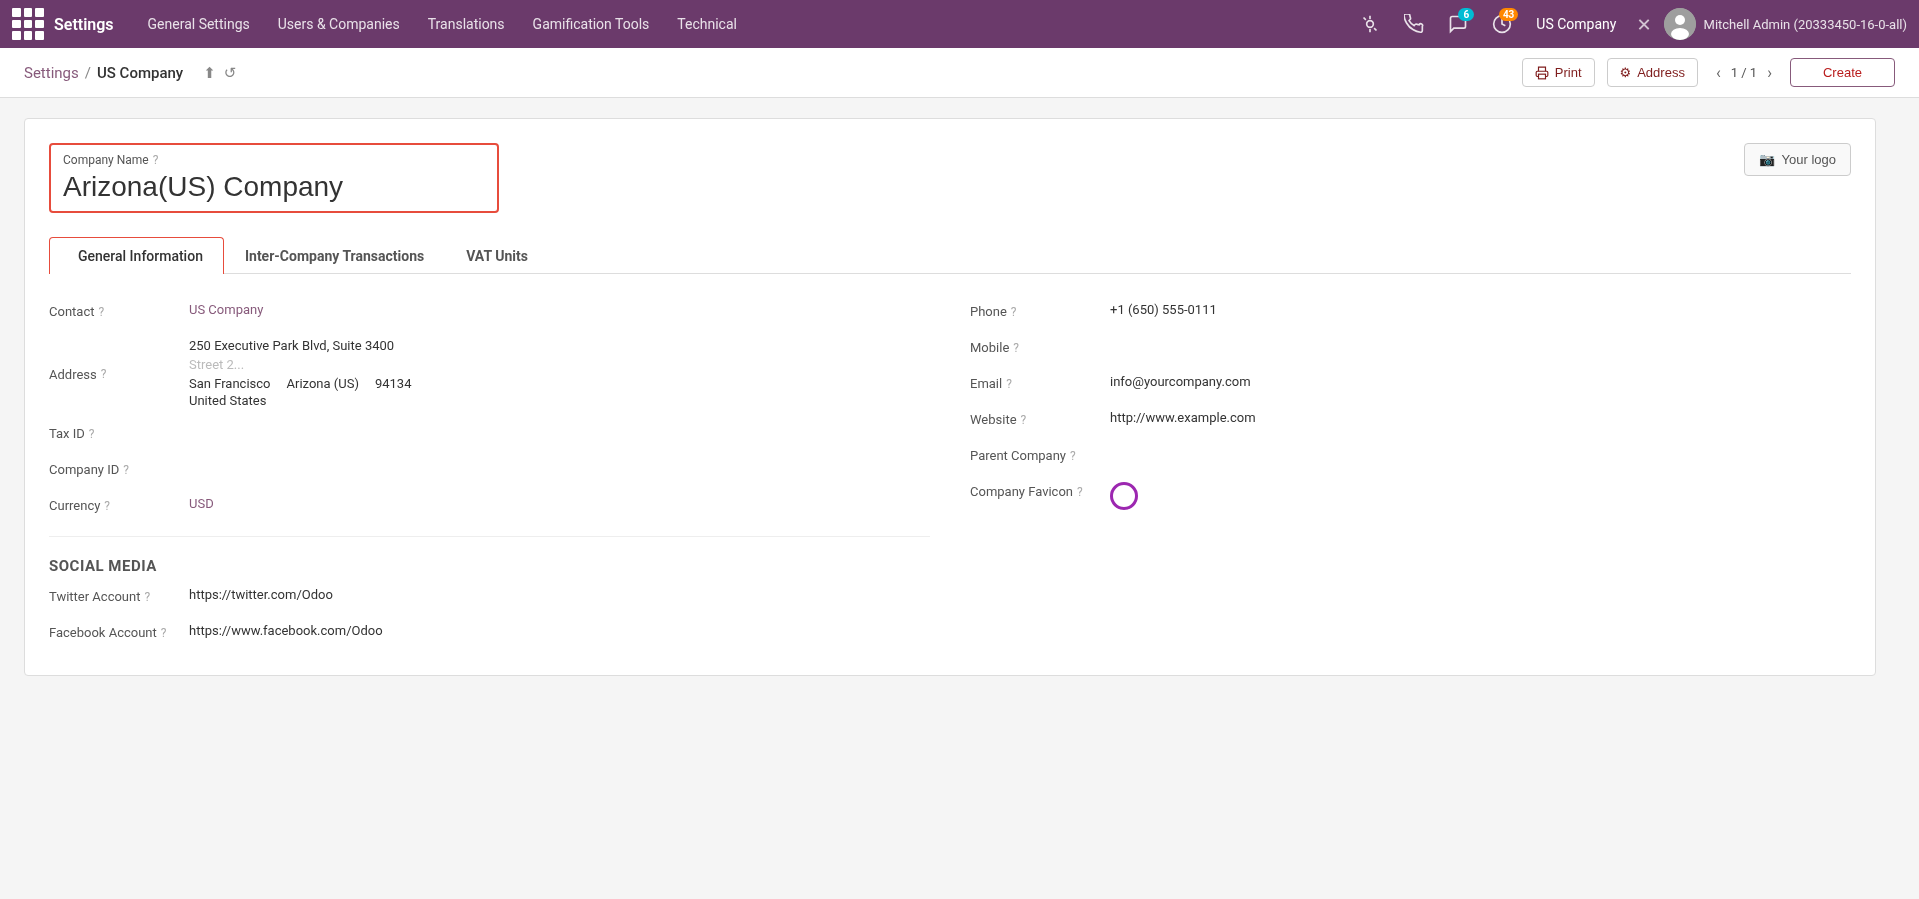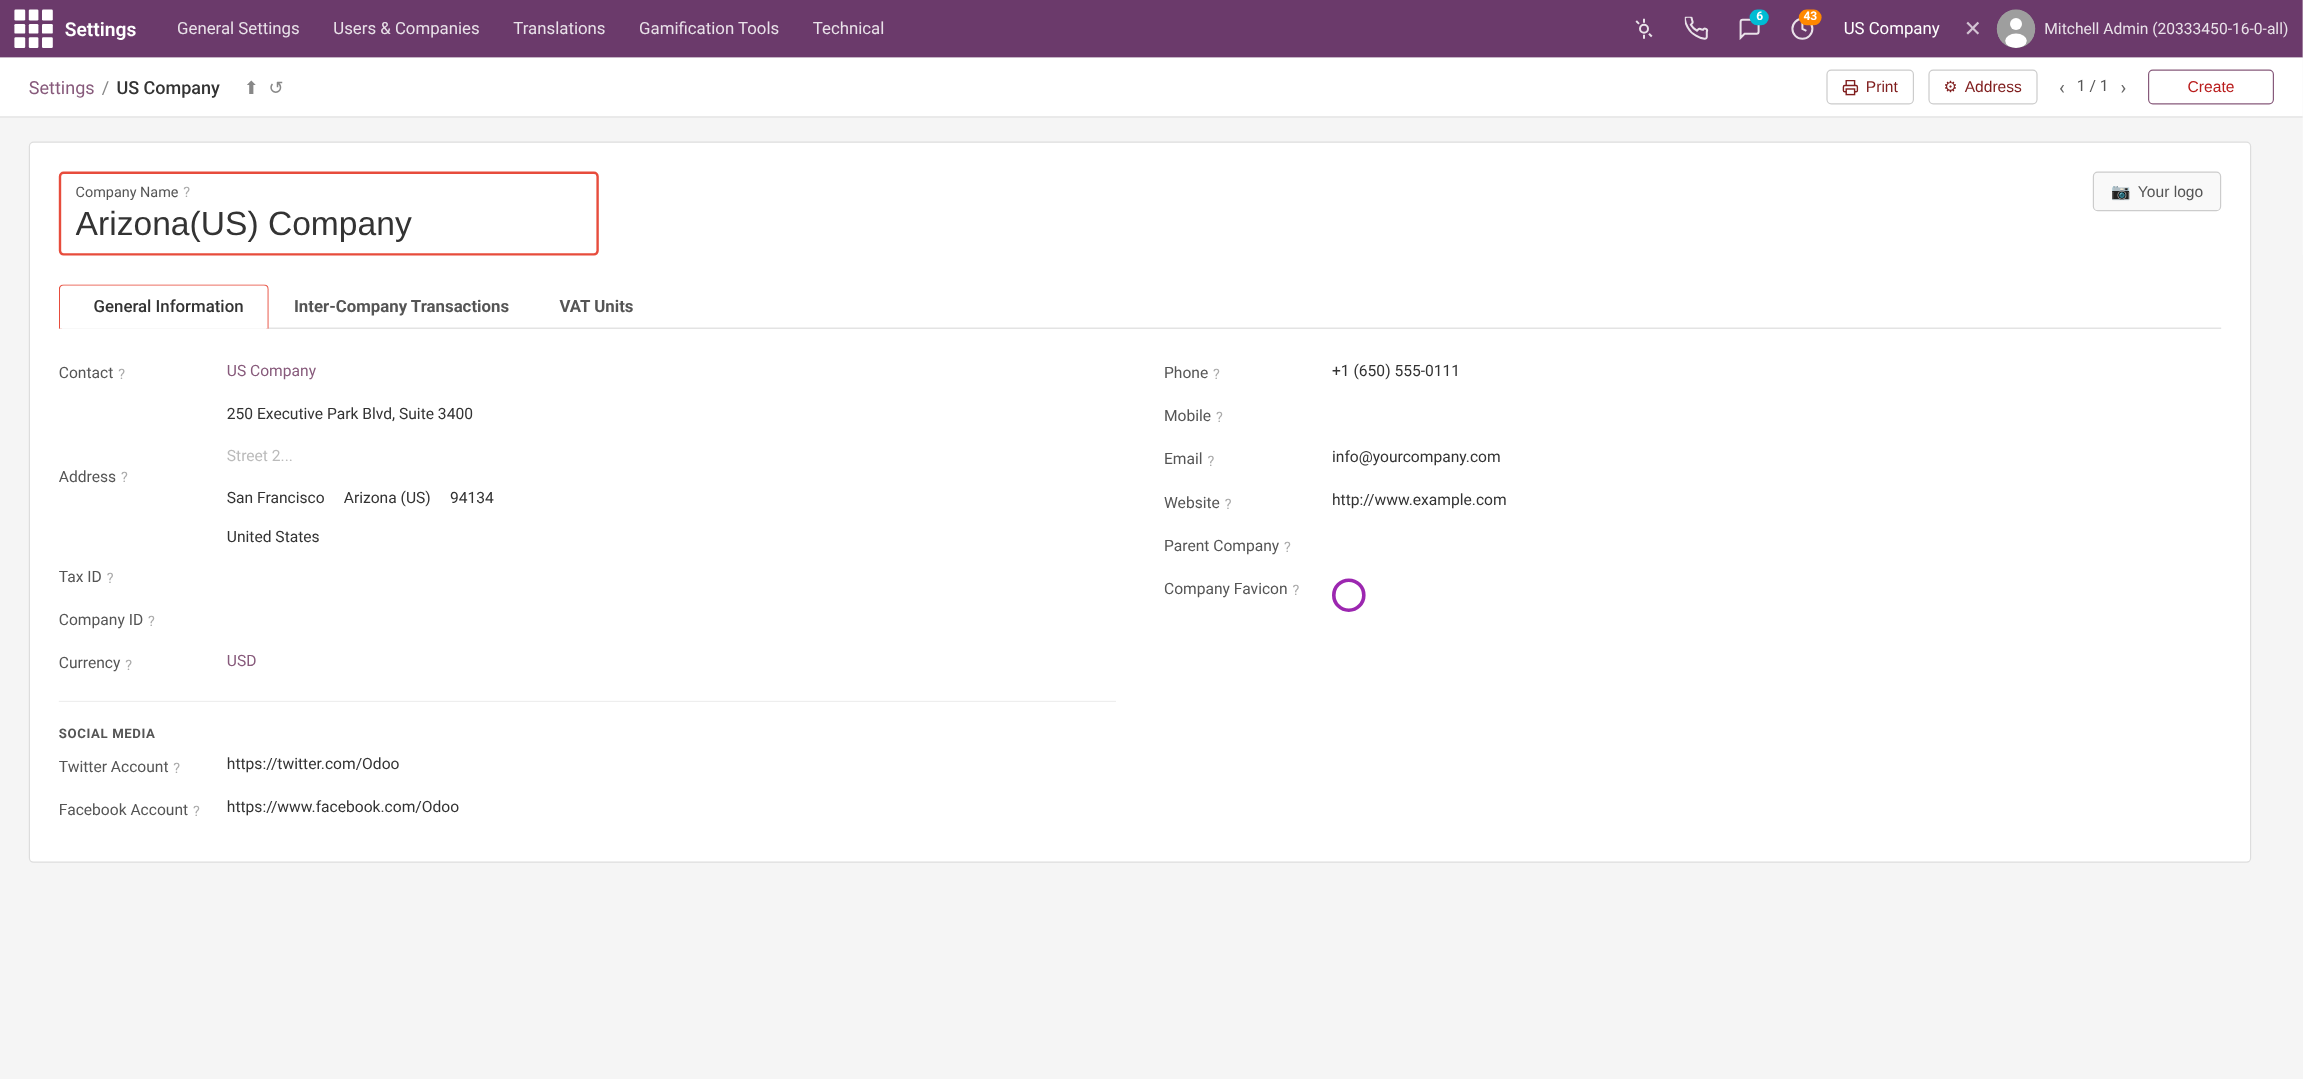--- a/index.html
+++ b/index.html
@@ -173,30 +173,30 @@
     }
     .form-row-value {
       flex: 1; color: #333; font-size: 13px;
     }
     .form-row-value .link { color: #875A7B; cursor: pointer; }
     .form-row-value input {
       border: none; outline: none; font-size: 13px; color: #333;
       width: 100%; background: transparent;
     }
 
-    .address-block { display: flex; flex-direction: column; gap: 18px; }
+    .address-block { display: flex; flex-direction: column; gap: 2px; }
     .address-line { font-size: 13px; color: #333; }
     .address-sub { display: flex; gap: 16px; font-size: 13px; color: #333; }
     .street2-placeholder { color: #bbb; font-size: 13px; margin: 2px 0; }
 
     .section-divider {
       border: none; border-top: 1px solid #eee; margin: 12px 0;
     }
     .section-title {
-      font-size: 11px; font-weight: 700; color: #555; text-transform: uppercase;
+      font-size: 15px; font-weight: 700; color: #555; text-transform: uppercase;
       letter-spacing: 0.5px; padding: 8px 0 4px;
     }
 
     
     .favicon-circle {
       width: 28px; height: 28px; border-radius: 50%;
       border: 3px solid #9c27b0; background: transparent;
       display: inline-block;
     }
 

